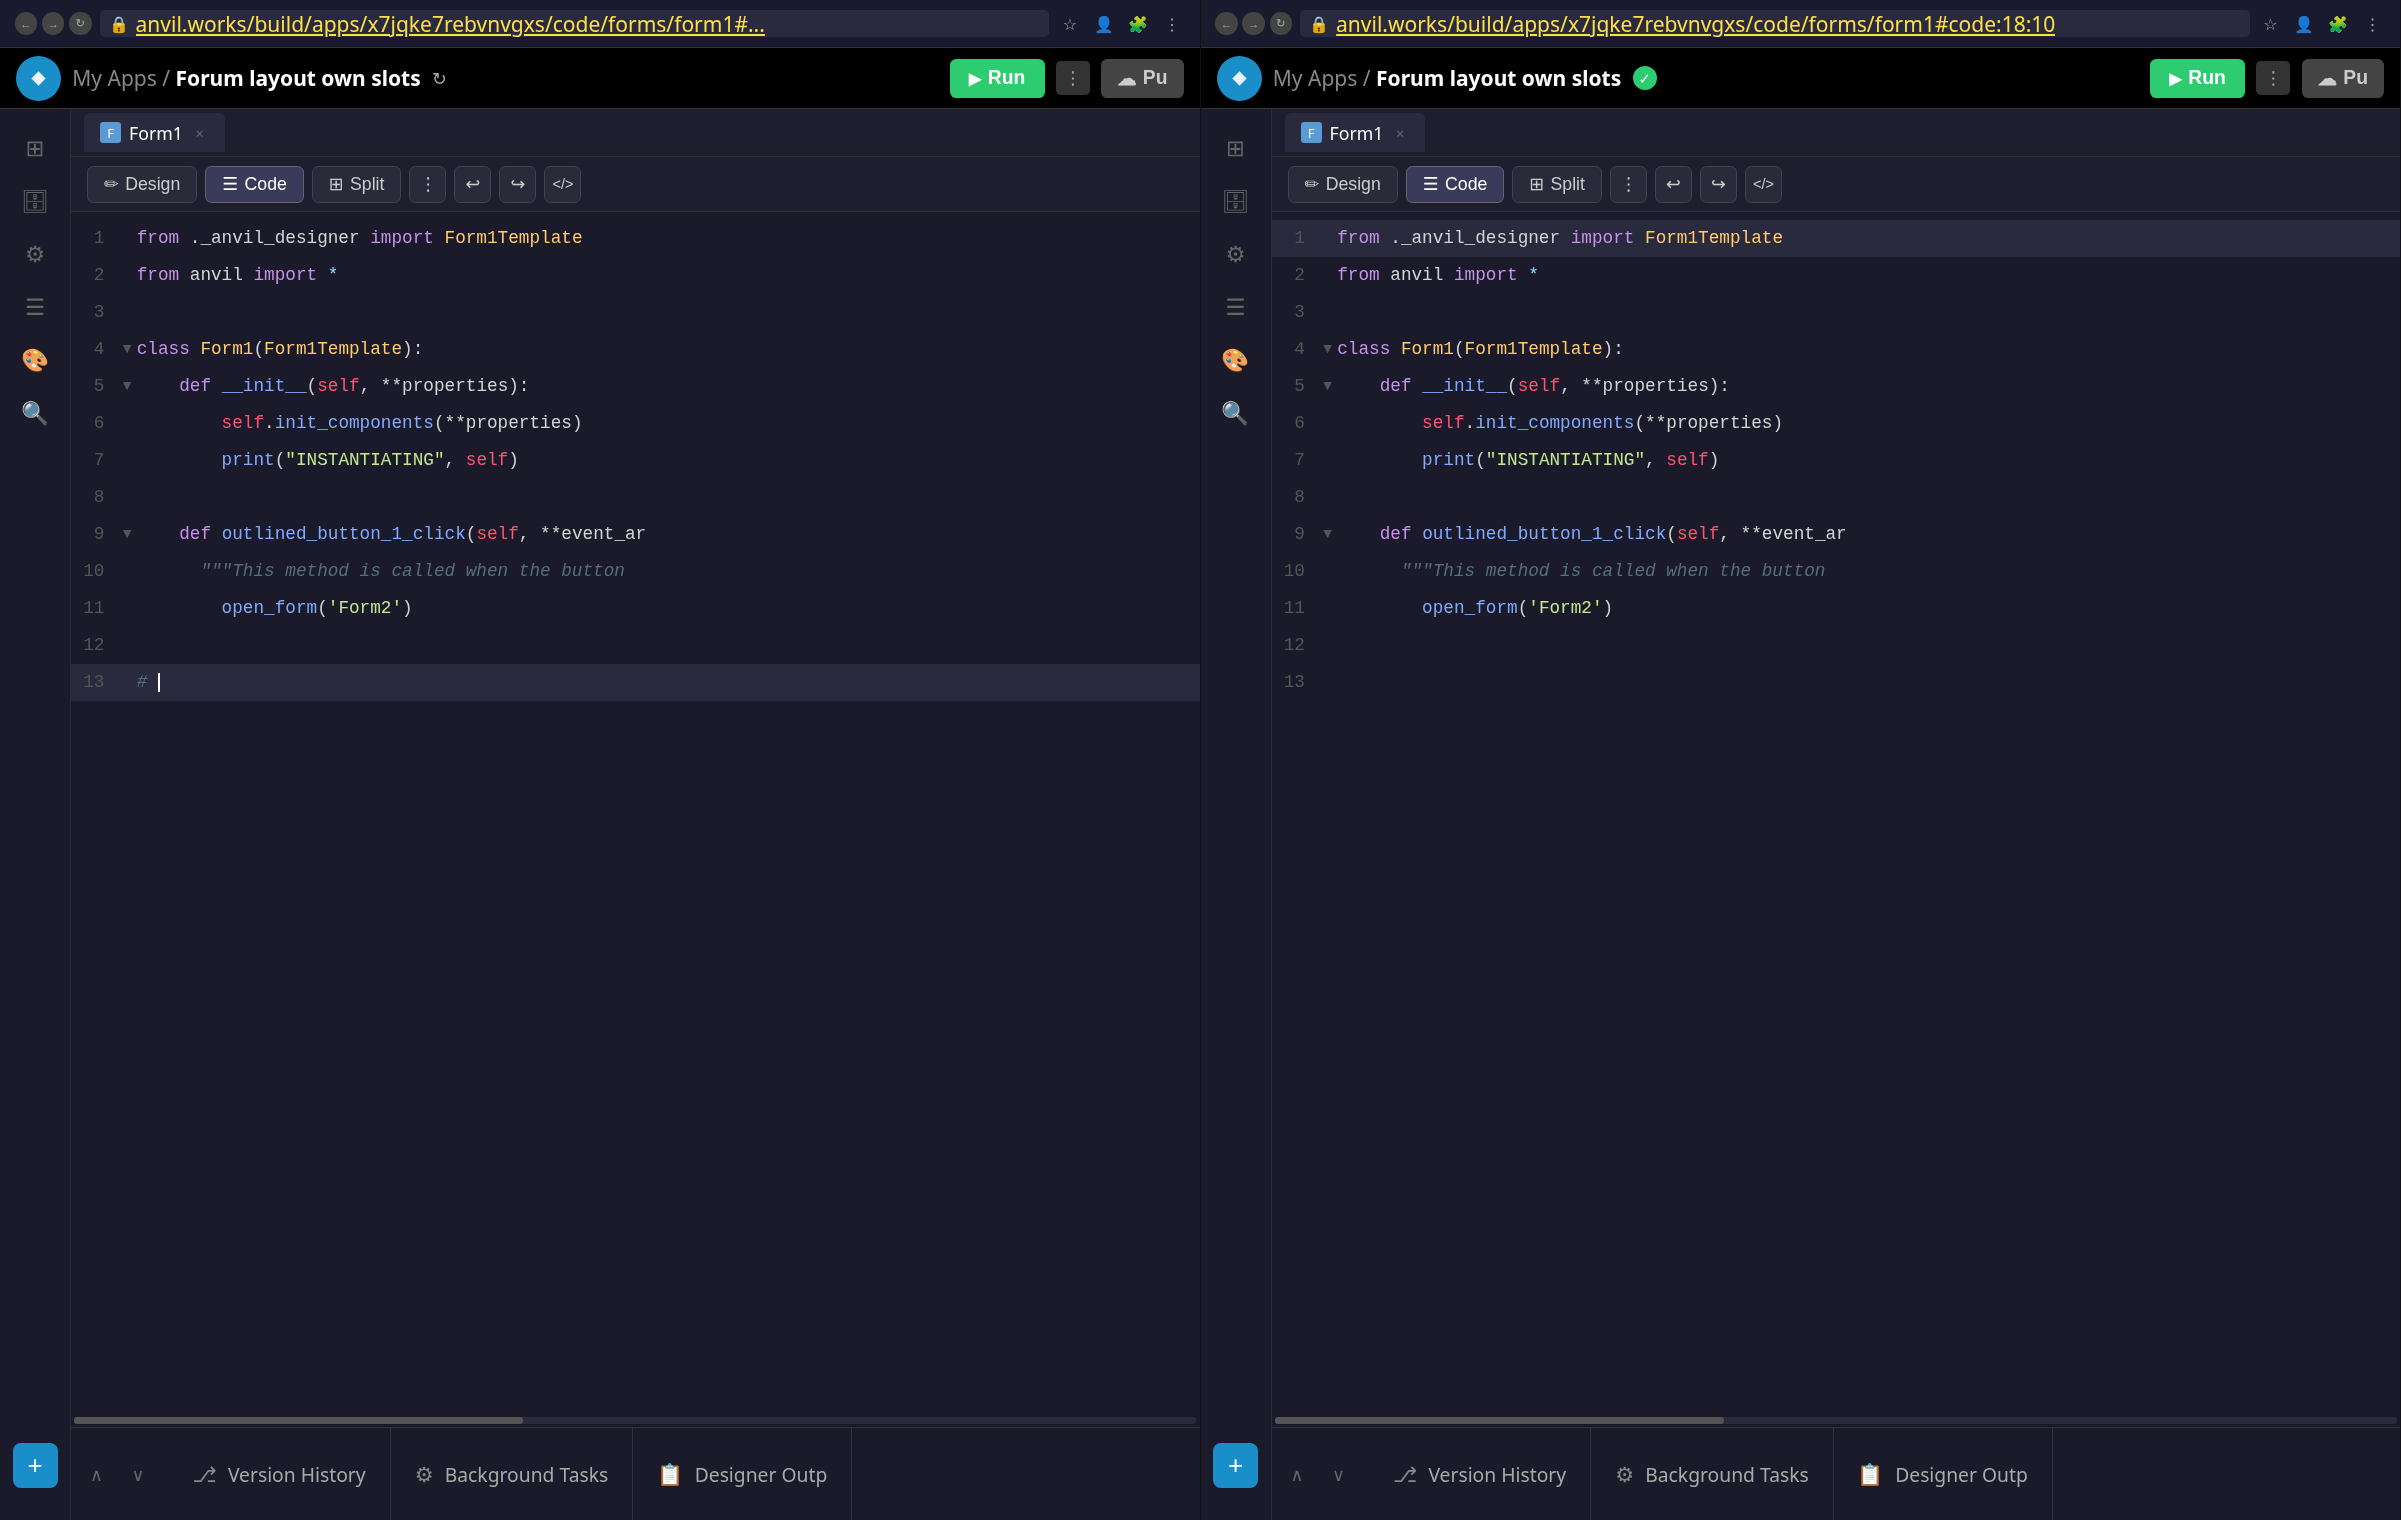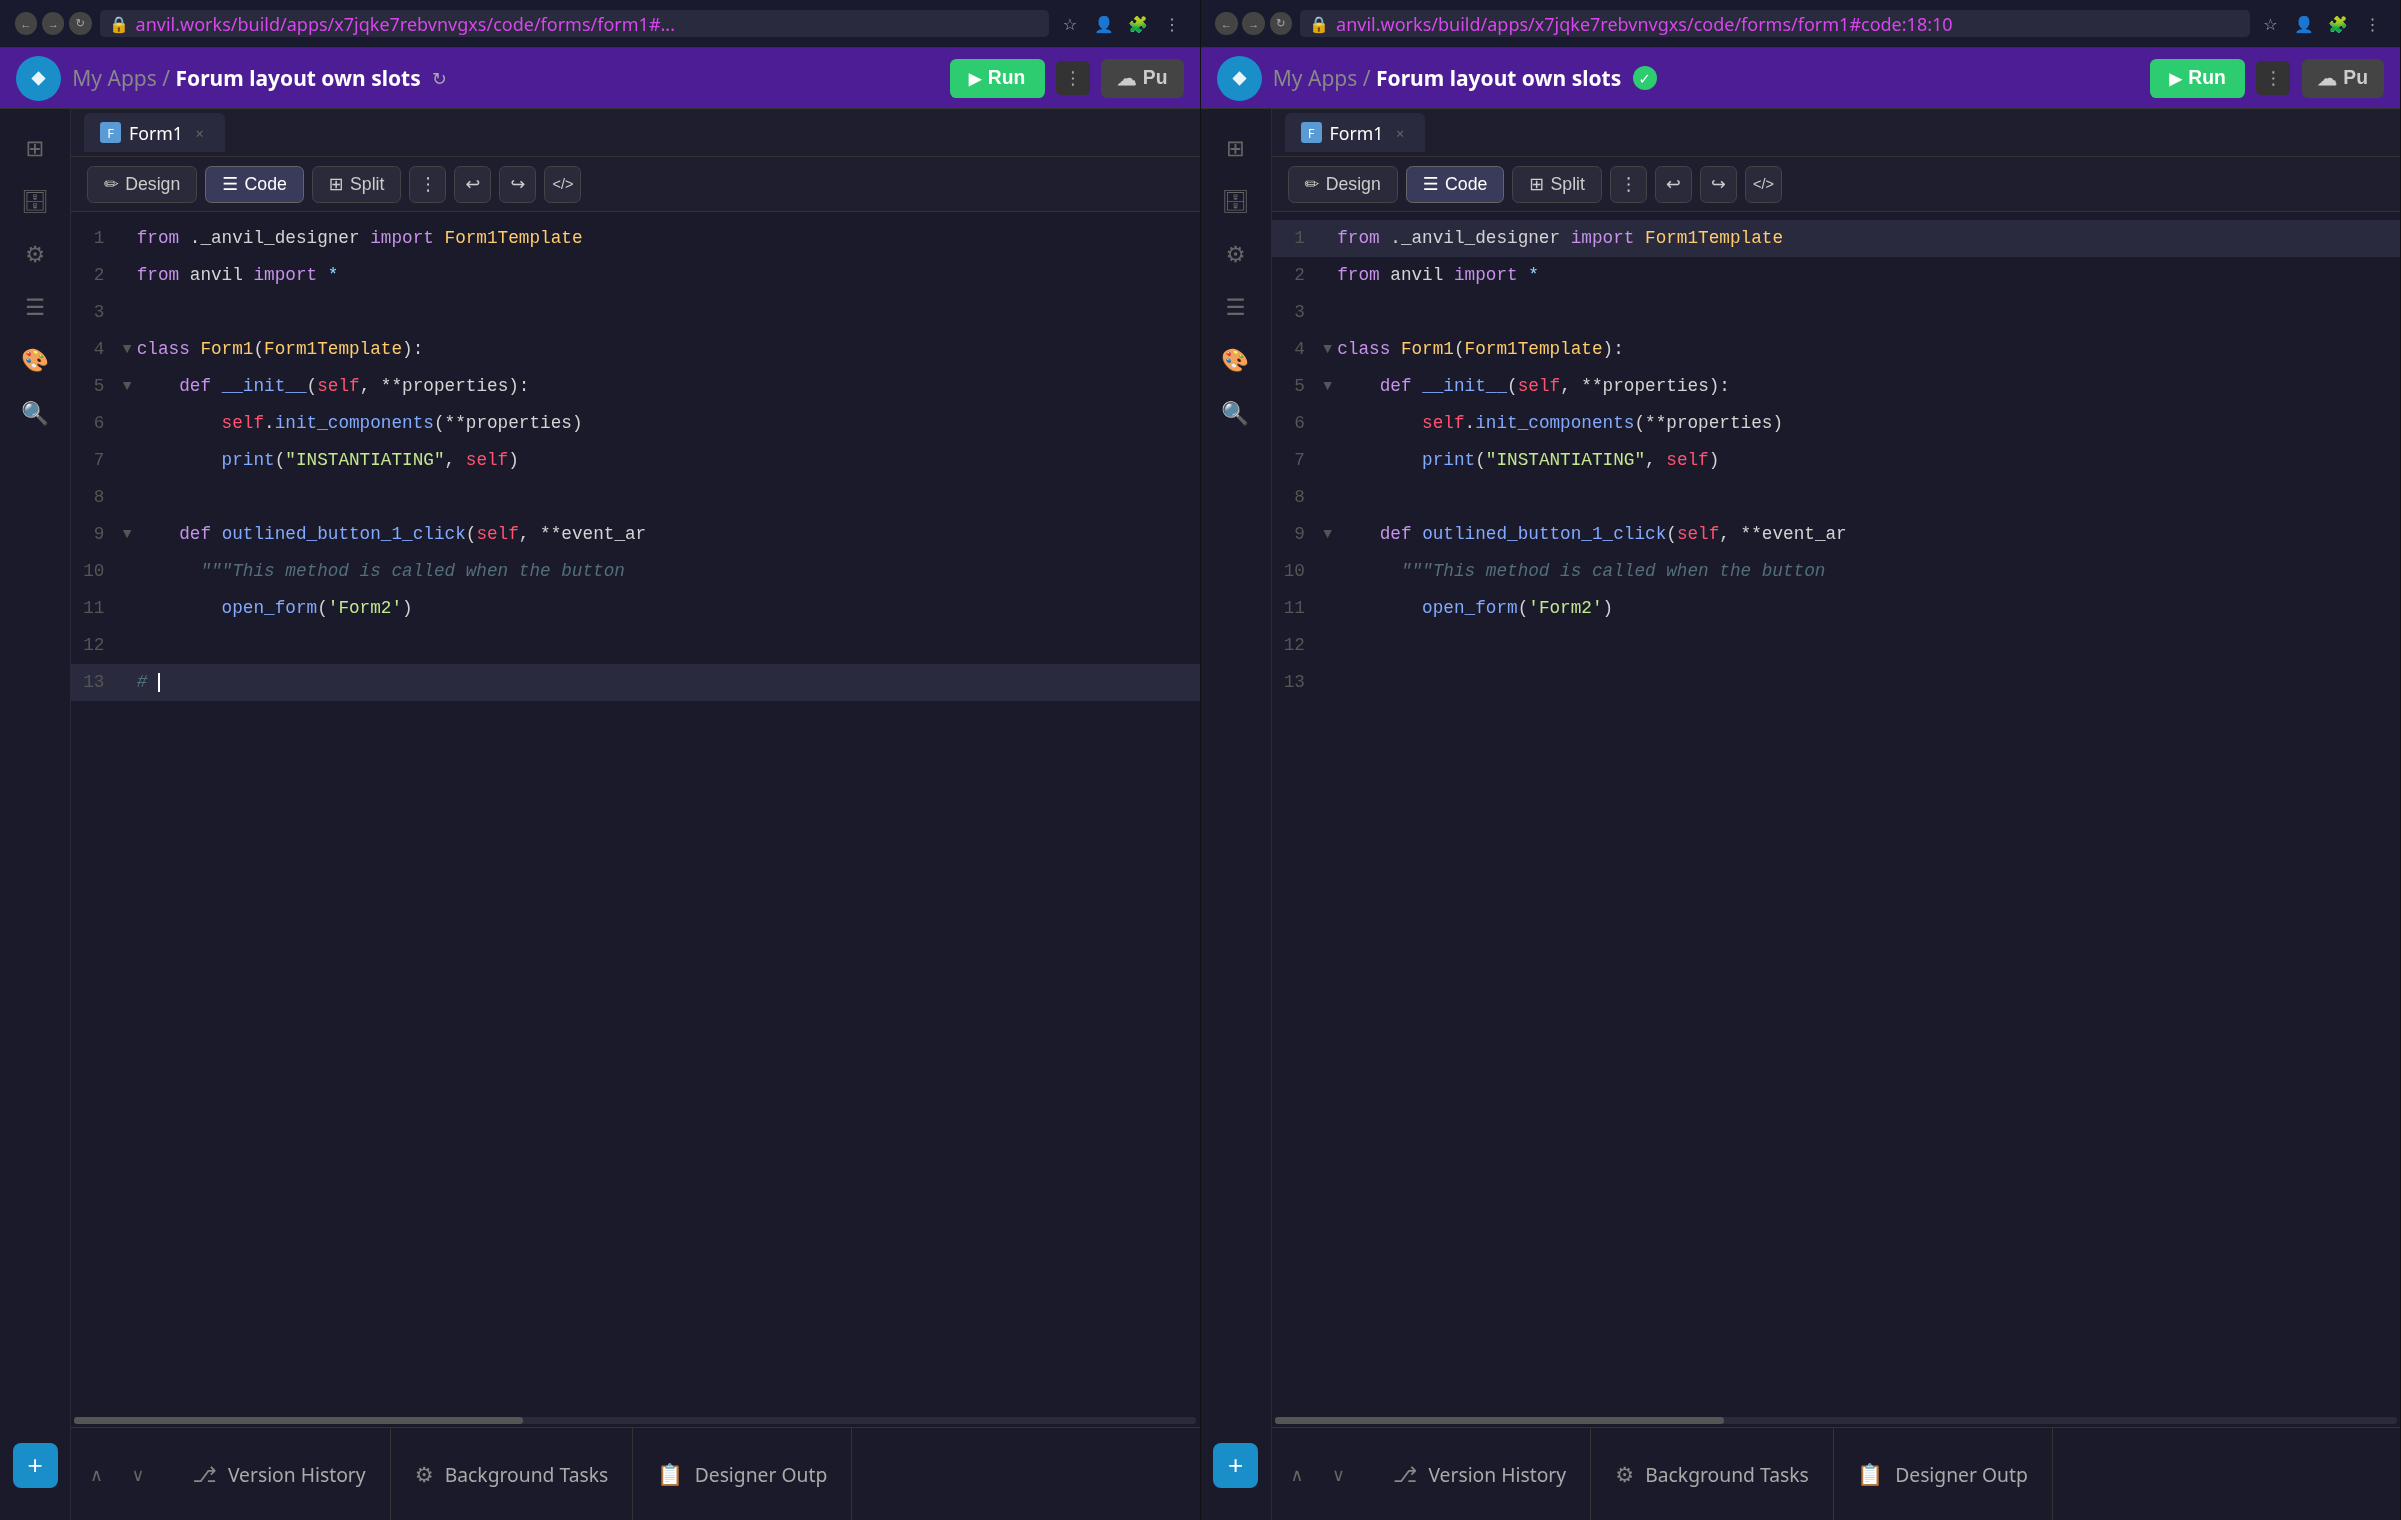--- a/index.html
+++ b/index.html
@@ -63,25 +63,26 @@
       background: #2a2a3e;
       border-radius: 4.8px;
       display: flex;
       align-items: center;
       padding: 0 9.7px;
       gap: 6.4px;
       font-size: 17.7px;
       color: #aaa;
     }
     .address-bar .url {
-      font-size: 18px;
-      color: #d946ef;
+      font-size: 21px;
+      color: #fde047;
       white-space: nowrap;
       overflow: hidden;
       text-overflow: ellipsis;
+      text-decoration: underline;
     }
     .chrome-icons {
       display: flex;
       gap: 8px;
       align-items: center;
     }
     .chrome-icon-btn {
       width: 26px;
       height: 26px;
       display: flex;
@@ -89,21 +90,21 @@
       justify-content: center;
       color: #aaa;
       font-size: 16px;
       cursor: pointer;
       border-radius: 3.2px;
     }
 
     
     .app-header {
       height: 61px;
-      background: #4c1d95;
+      background: #000000;
       display: flex;
       align-items: center;
       padding: 0 16px;
       gap: 11.3px;
       border-bottom: 0.8px solid #333;
     }
     .app-logo {
       width: 45px;
       height: 45px;
       background: #1a8ec9;

